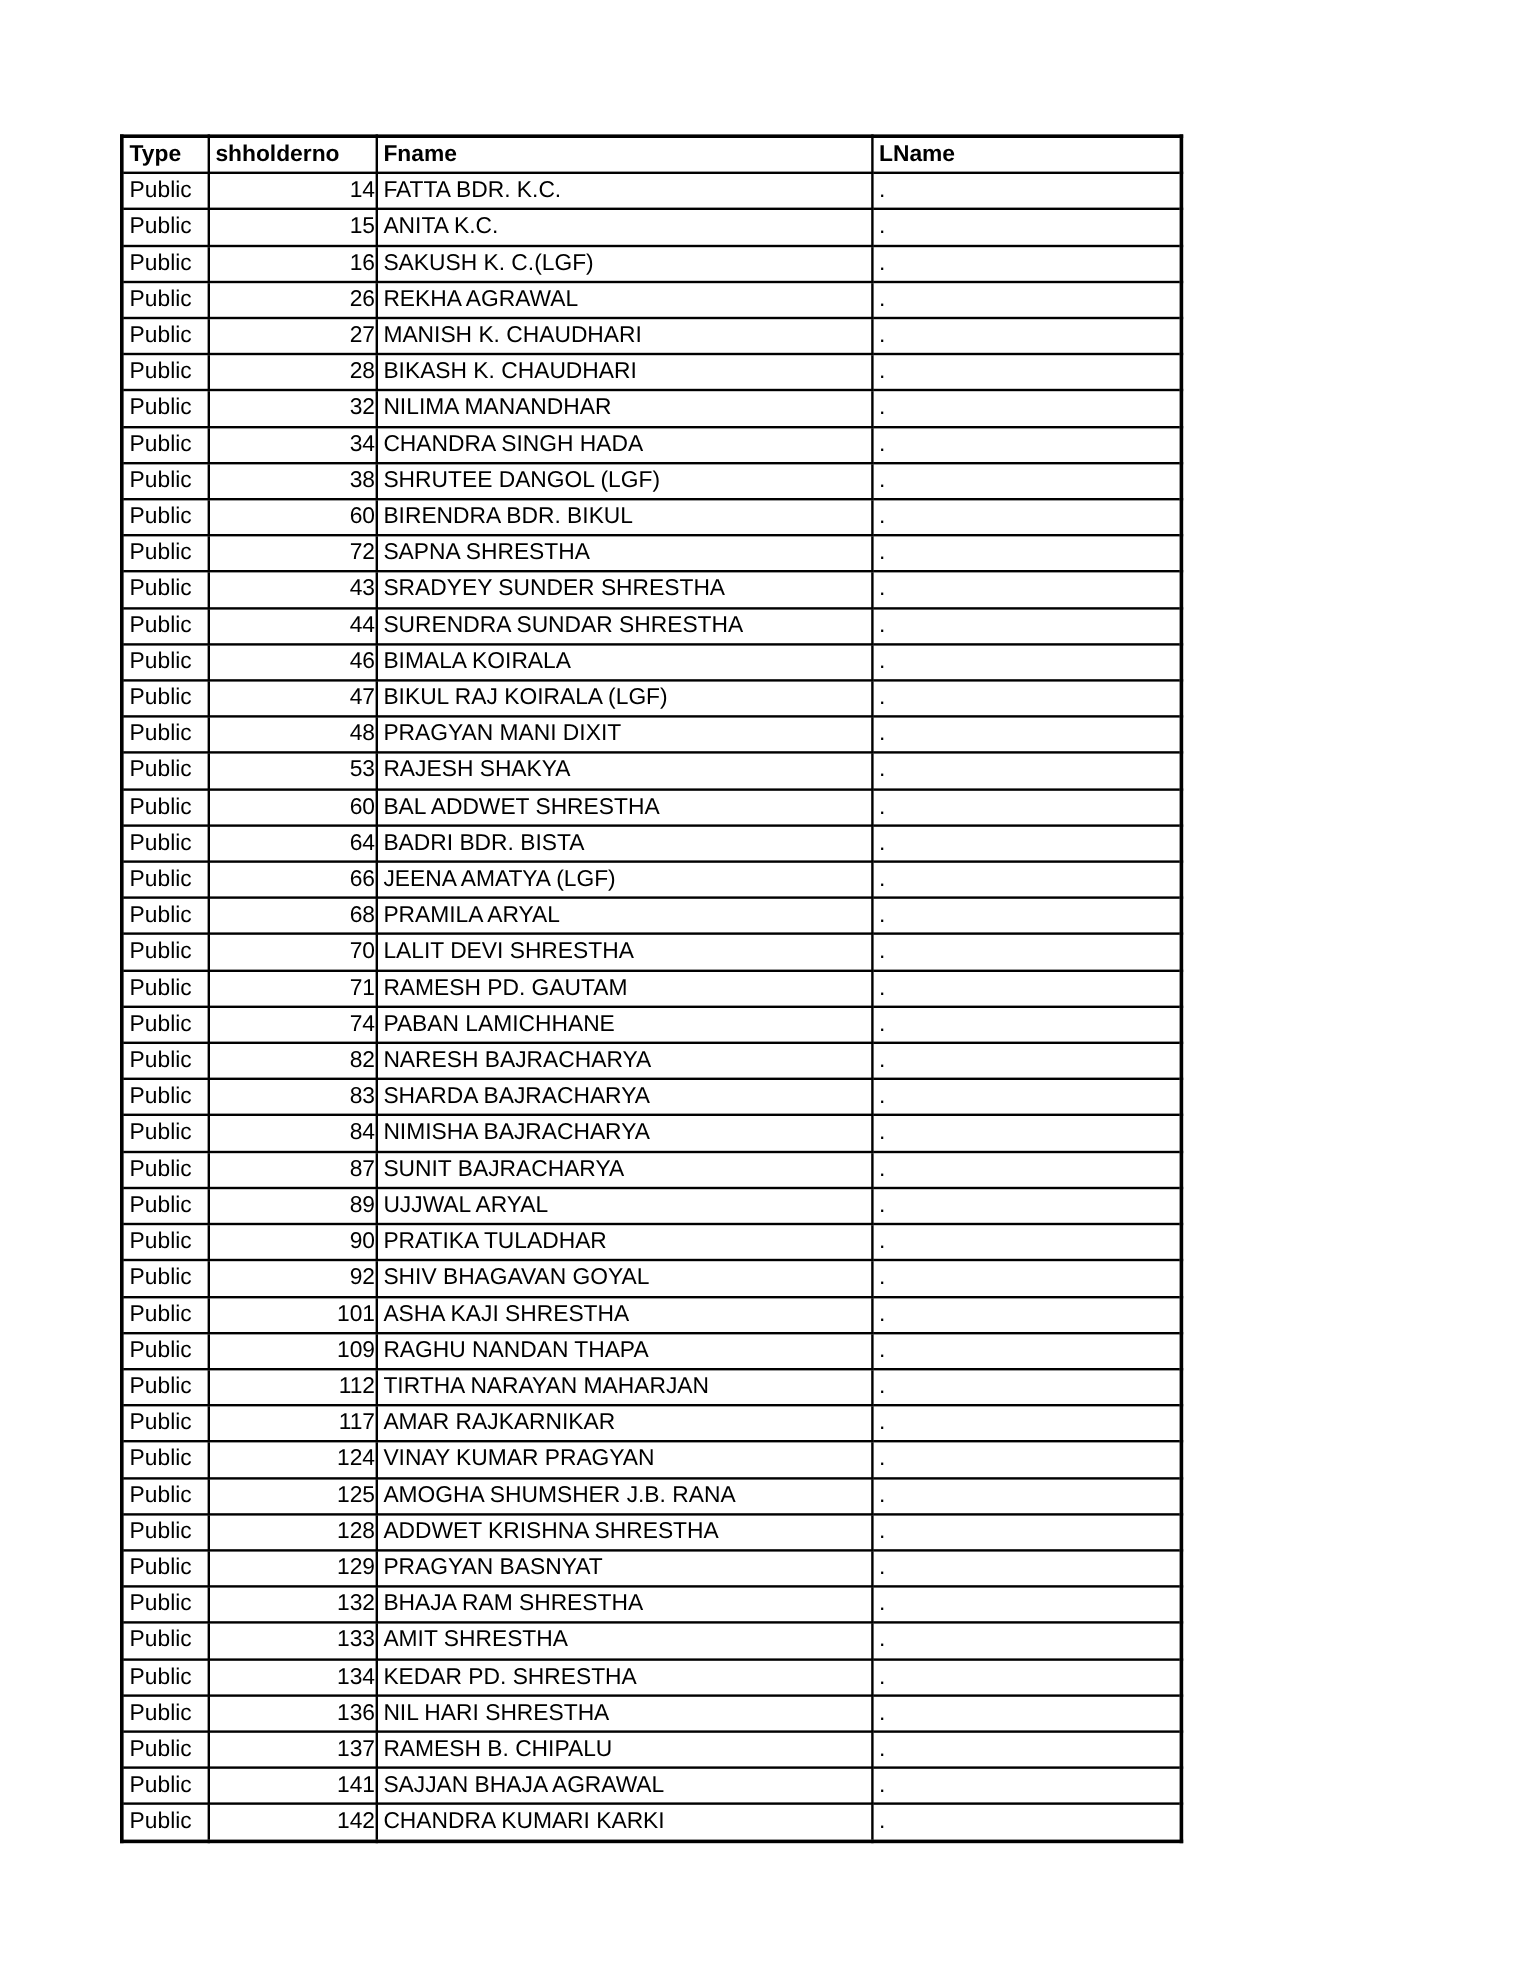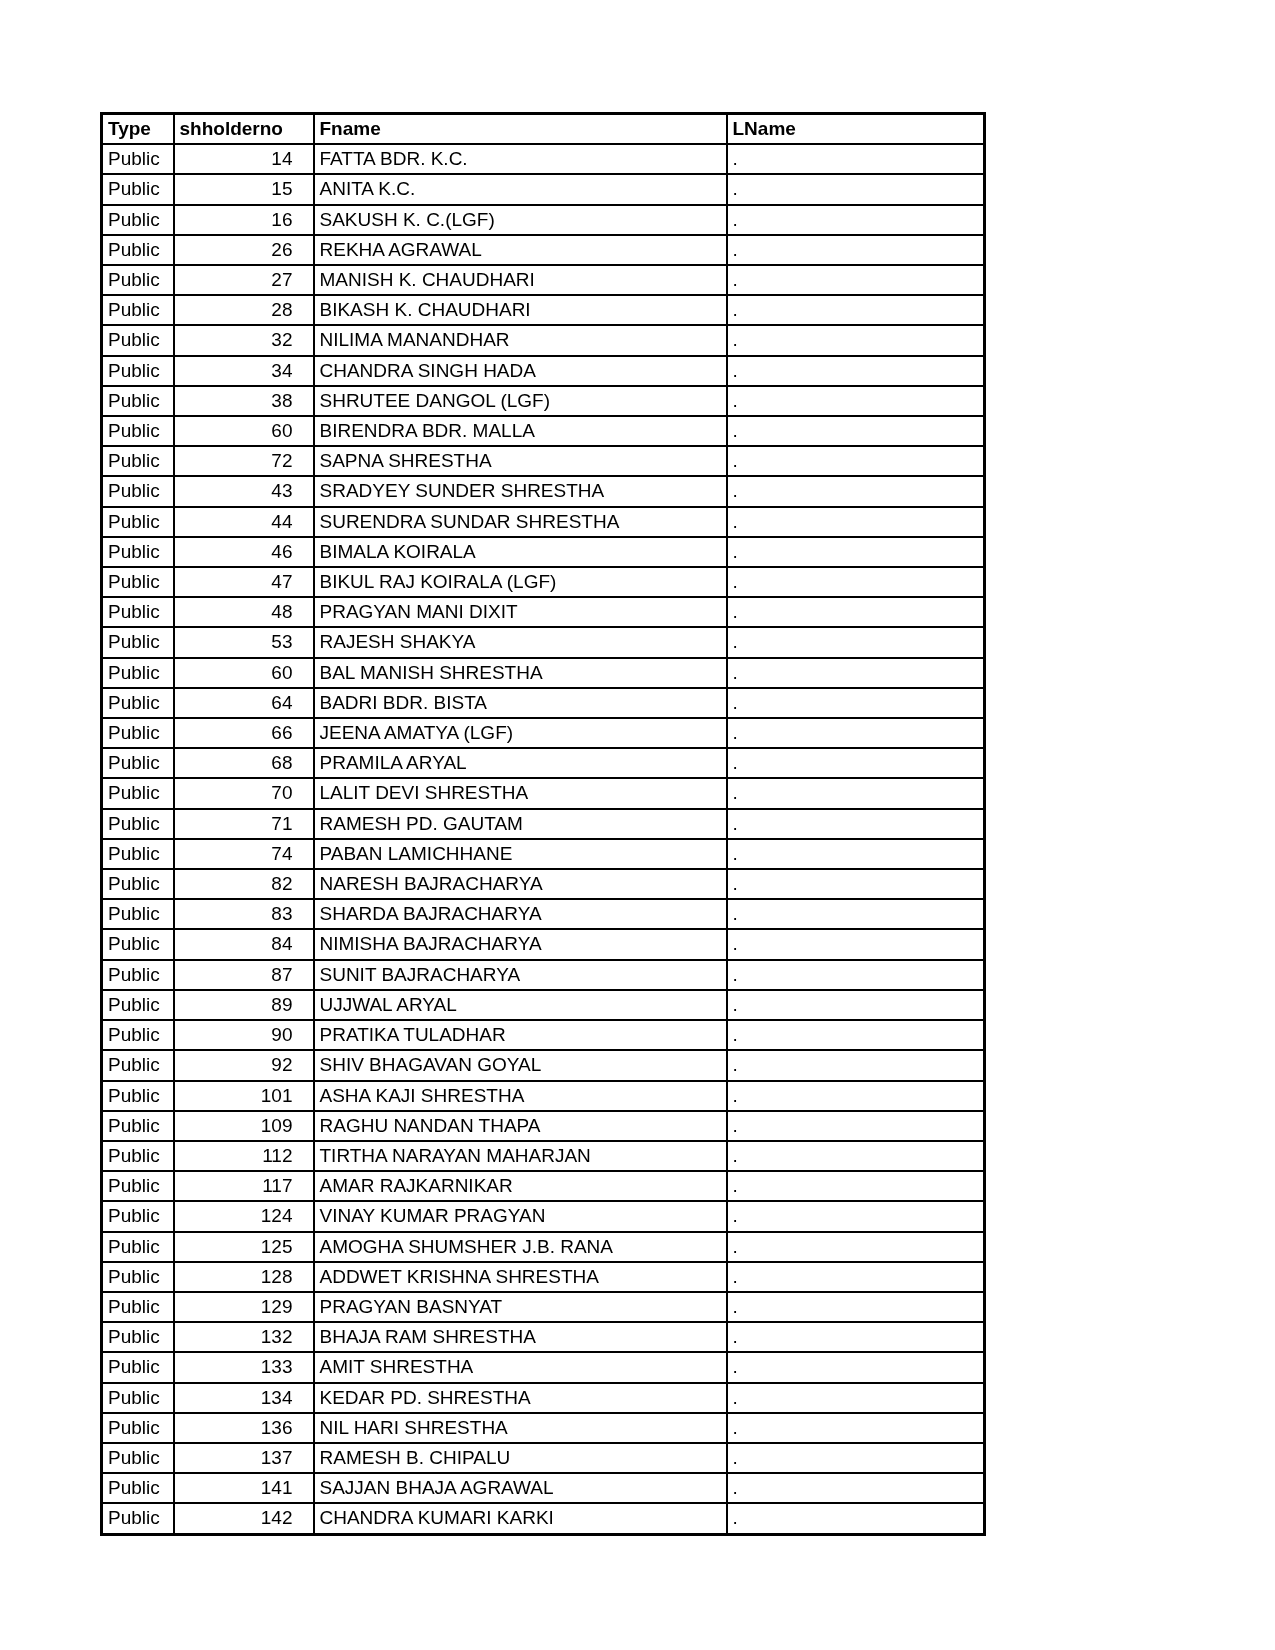--- a/index.html
+++ b/index.html
@@ -37,21 +37,21 @@
     background: #ffffff;
   }
   .shareholder-table th {
     text-align: left;
     font-weight: bold;
   }
   .col-type  { width: 72px; }
   .col-num   { width: 140px; }
   .col-fname { width: 413px; }
   .col-lname { width: 258px; }
-  td.cell-num { text-align: right; padding-right: 20px; }
+  td.cell-num { text-align: right; padding-right: 0; }
 </style>
 </head>
 <body>
 
 <div class="page">
   <table class="shareholder-table">
     <colgroup>
       <col class="col-type">
       <col class="col-num">
       <col class="col-fname">
@@ -116,21 +116,21 @@
   </tr>
         <tr>
     <td class="cell-type">Public</td>
     <td class="cell-num">38</td>
     <td class="cell-fname">SHRUTEE DANGOL (LGF)</td>
     <td class="cell-lname">.</td>
   </tr>
         <tr>
     <td class="cell-type">Public</td>
     <td class="cell-num">60</td>
-    <td class="cell-fname">BIRENDRA BDR. MALLA</td>
+    <td class="cell-fname">BIRENDRA BDR. BIKUL</td>
     <td class="cell-lname">.</td>
   </tr>
         <tr>
     <td class="cell-type">Public</td>
     <td class="cell-num">72</td>
     <td class="cell-fname">SAPNA SHRESTHA</td>
     <td class="cell-lname">.</td>
   </tr>
         <tr>
     <td class="cell-type">Public</td>
@@ -164,21 +164,21 @@
   </tr>
         <tr>
     <td class="cell-type">Public</td>
     <td class="cell-num">53</td>
     <td class="cell-fname">RAJESH SHAKYA</td>
     <td class="cell-lname">.</td>
   </tr>
         <tr>
     <td class="cell-type">Public</td>
     <td class="cell-num">60</td>
-    <td class="cell-fname">BAL MANISH SHRESTHA</td>
+    <td class="cell-fname">BAL ADDWET SHRESTHA</td>
     <td class="cell-lname">.</td>
   </tr>
         <tr>
     <td class="cell-type">Public</td>
     <td class="cell-num">64</td>
     <td class="cell-fname">BADRI BDR. BISTA</td>
     <td class="cell-lname">.</td>
   </tr>
         <tr>
     <td class="cell-type">Public</td>

